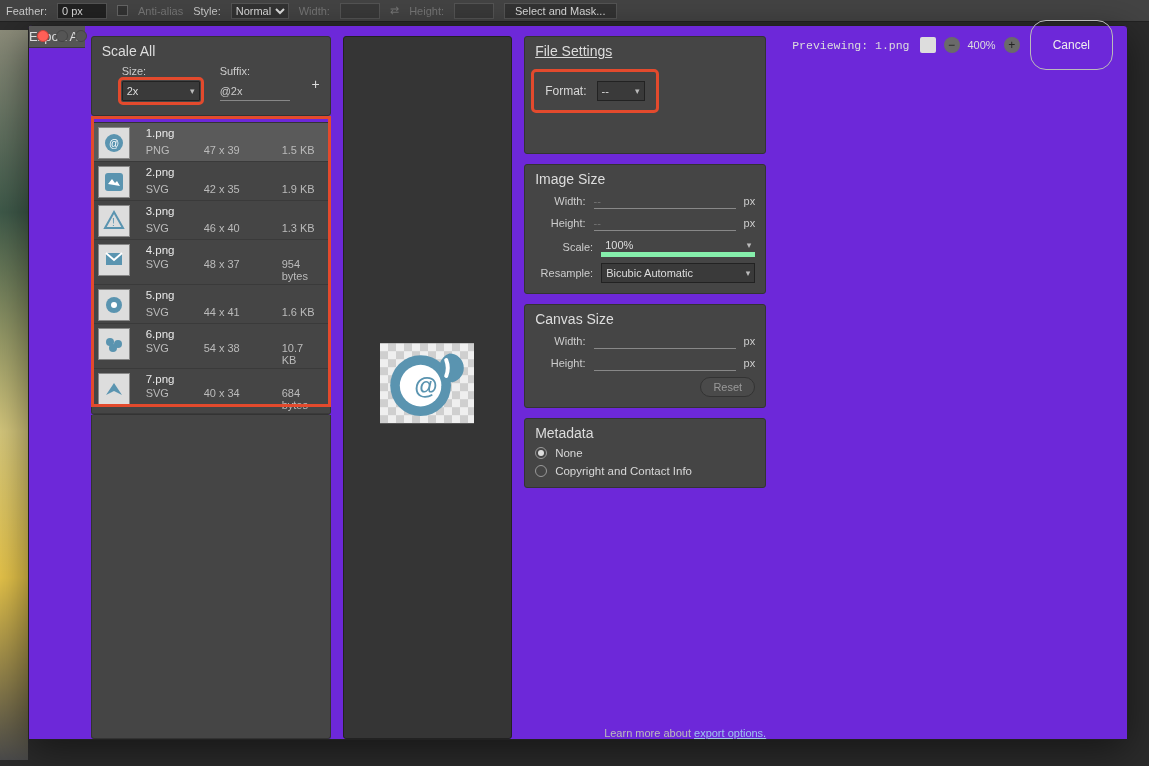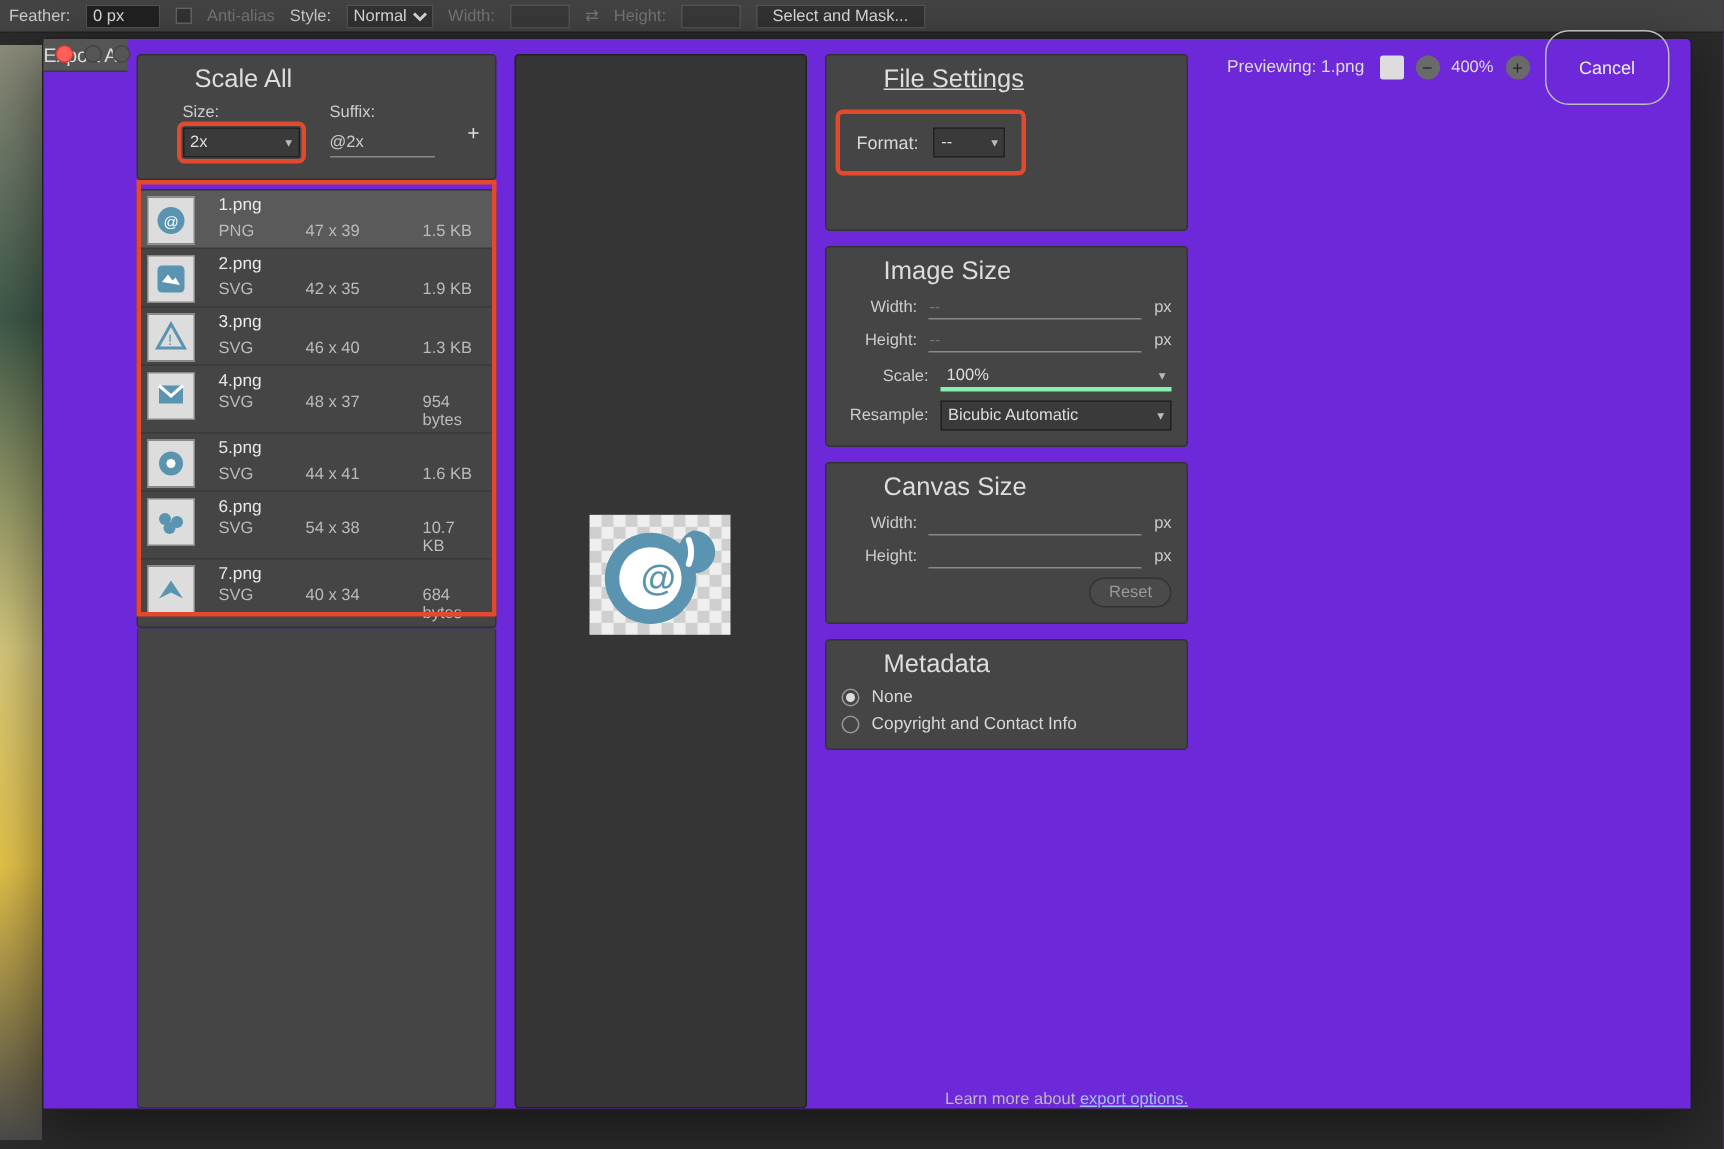--- a/index.html
+++ b/index.html
@@ -65,21 +65,21 @@
 .traffic .red { background: #ff5f57; border:1px solid #cc3f38; }
 .traffic .gray { background: #555; border:1px solid #444; }
 .titlebar .title { color: #ddd; font-size: 13px; }
 
 .dlg-body { flex:1; display:flex; padding: 10px 12px 0 6px; gap: 12px; overflow:hidden;}
 .left-col { width: 240px; display:flex; flex-direction:column; gap:0; }
 .scale-panel {
   background: #454545; border:1px solid #333; border-radius: 3px;
   padding: 6px 10px 14px;
 }
-.panel-title { font-size: 17px; color: #ddd; margin-bottom: 6px; margin-left: 28px; }
+.panel-title { font-size: 14px; color: #ddd; margin-bottom: 6px; }
 .scale-row { display:flex; gap: 20px; align-items:center;margin-left:20px; }
 .scale-row .col { display:flex; flex-direction:column; gap:4px; }
 .scale-row label { font-size: 11px; color: #ccc; }
 .plus { color:#ddd; font-size:14px; cursor:pointer; margin-left:auto; margin-top:2px;}
 .size-select {
   width: 78px; height: 20px; background: #3a3a3a; border:1px solid #222;
   color:#ddd; font-size:11px; padding:0 4px; display:flex; align-items:center; justify-content:space-between;
 }
 .suffix-input {
   width: 70px; height: 20px; background: transparent; border:none;
@@ -141,21 +141,21 @@
 .chk2.checked::after { content:"✓"; color:#222; font-size:10px; line-height:10px;}
 .reset-btn { margin-left:auto; background:#4a4a4a; border:1px solid #333; color:#999; padding:3px 12px; border-radius:12px; font-size:11px;}
 
 .learn-row { font-size:11px; color:#bbb; margin-top:auto;text-align:right; }
 .learn-row a { color:#9ec3ec; text-decoration:underline; cursor:pointer;}
 
 .dlg-footer {
   height: 46px; display:flex; align-items:center; padding: 0 14px 8px;
   gap: 10px;
 }
-.previewing { font-size:11.5px; color:#ddd; }
+.previewing { font-size:11.5px; color:#ddd;font-family:Liberation Mono, monospace; }
 .zoom-ctrl { margin:0 auto; display:flex; align-items:center; gap:8px; color:#ddd; font-size:11px;}
 .zoom-ctrl .zbtn { width:16px; height:16px; border-radius:50%; background:#6a6a6a; color:#222; display:flex; align-items:center; justify-content:center; font-size:12px; cursor:pointer;}
 .zoom-ctrl .ico { width:16px; height:16px; background:#ddd; border-radius:2px;}
 .pill-btn {
   background: transparent; border:1px solid #bbb; color:#eee; padding: 17px 22px;
   border-radius: 16px; font-size:12px; cursor:pointer;
 }
 .export-hl { padding: 6px 8px; border:3px solid #e34a2d; border-radius:3px; }
 
 </style>
@@ -350,21 +350,21 @@
           <input class="uline" placeholder="--" style="">
           <span class="funit">px</span>
         </div>
         <div class="form-row">
           <span class="flabel">Height:</span>
           <input class="uline" placeholder="--" style="">
           <span class="funit">px</span>
         </div>
         <div class="form-row">
           <span class="flabel">Scale:</span>
-          <div class="dsel" style="border:none;border-bottom:3px solid #86efac;background:transparent;">
+          <div class="dsel" style="border:none;border-bottom:5px solid #86efac;background:transparent;">
             <span>100%</span>
             <span class="chev">▾</span>
           </div>
         </div>
         <div class="form-row">
           <span class="flabel">Resample:</span>
           <div class="dsel">
             <span>Bicubic Automatic</span>
             <span class="chev">▾</span>
           </div>

